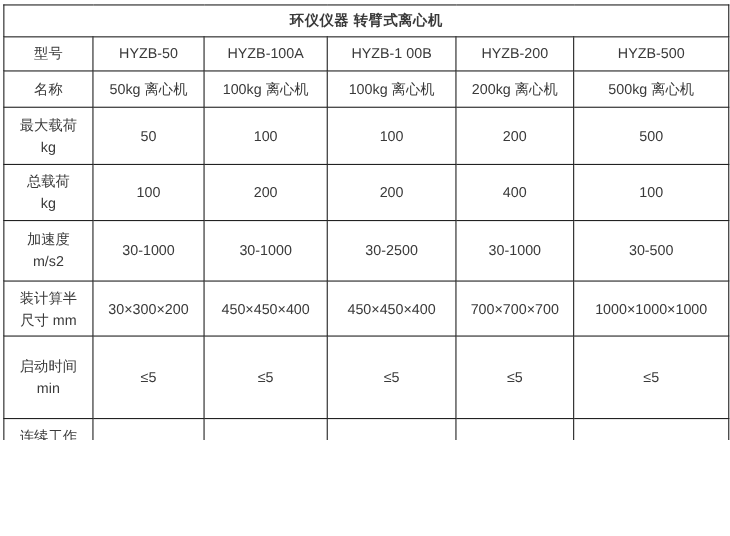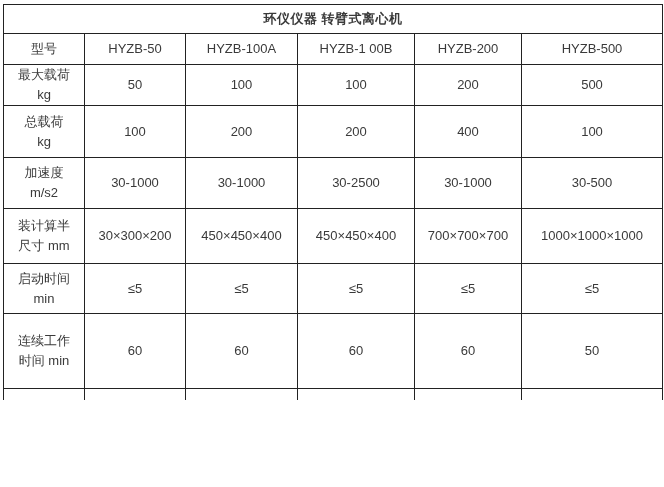--- a/index.html
+++ b/index.html
@@ -70,20 +70,28 @@
         <td class="label-cell">型号</td>
         <td class="model-cell">HYZB-50</td>
         <td class="model-cell">HYZB-100A</td>
         <td class="model-cell">HYZB-1 00B</td>
         <td class="model-cell">HYZB-200</td>
         <td class="model-cell">HYZB-500</td>
       </tr>
     </tbody>
     <tbody class="body-rows">
         <tr>
+          <td class="label-cell">名称</td>
+          <td>50kg 离心机</td>
+          <td>100kg 离心机</td>
+          <td>100kg 离心机</td>
+          <td>200kg 离心机</td>
+          <td>500kg 离心机</td>
+        </tr>
+        <tr>
           <td class="label-cell">最大载荷
 kg</td>
           <td>50</td>
           <td>100</td>
           <td>100</td>
           <td>200</td>
           <td>500</td>
         </tr>
         <tr>
           <td class="label-cell">总载荷

